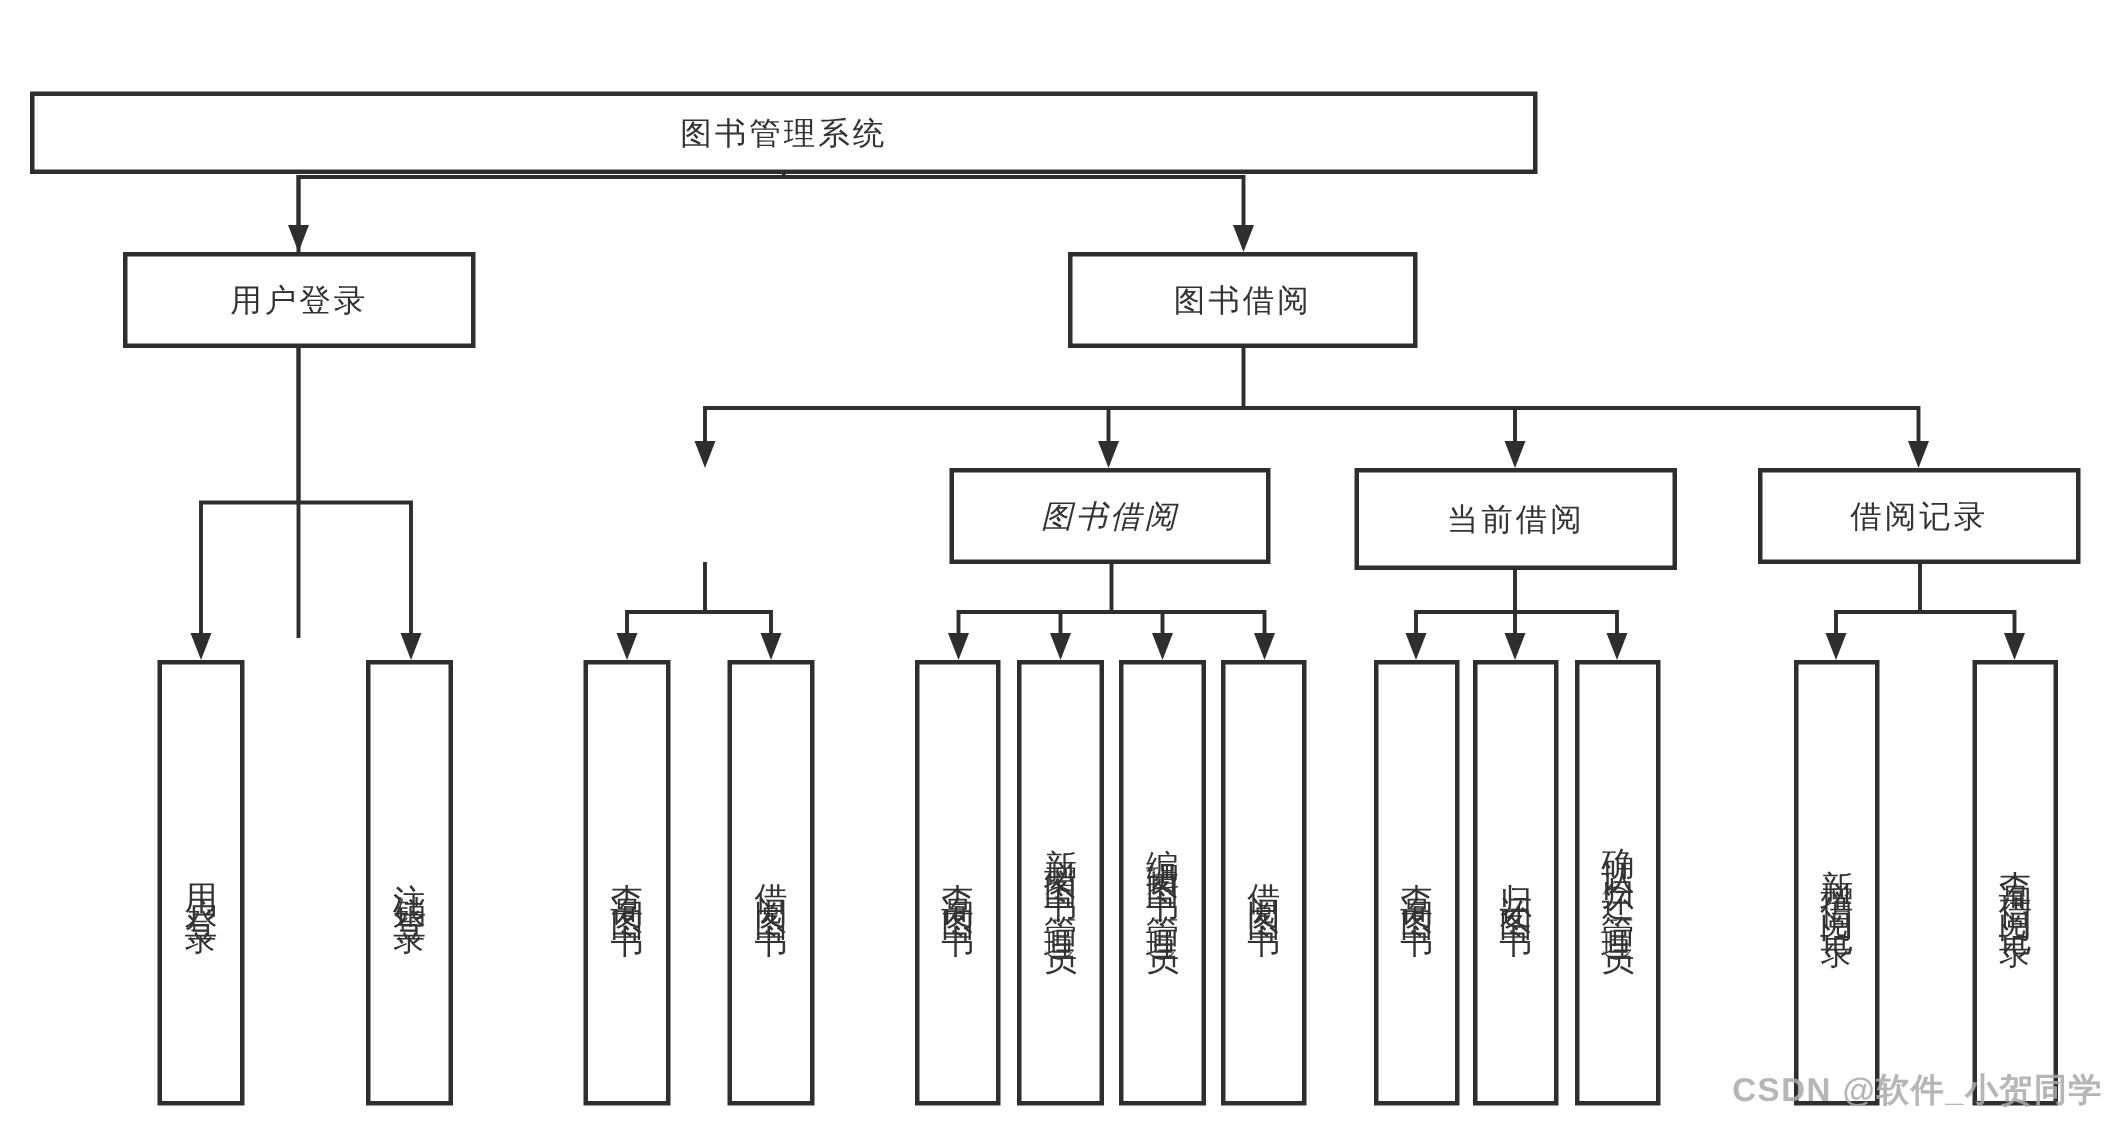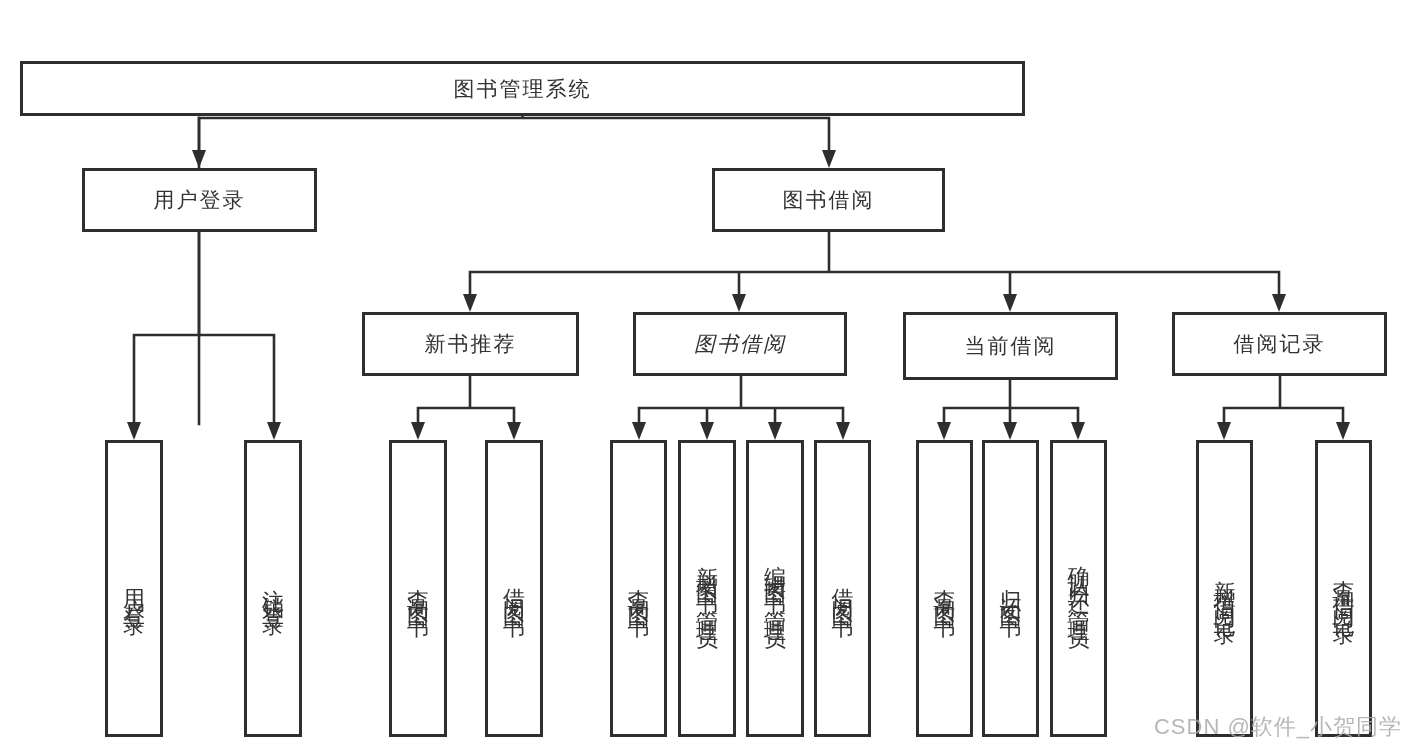--- a/index.html
+++ b/index.html
@@ -51,20 +51,21 @@
   .watermark {
     position: absolute;
     right: 3px;
     bottom: 5px;
     font-size: 22px;
     letter-spacing: 1px;
     color: var(--watermark);
     opacity: 0.85;
     z-index: 3;
     white-space: nowrap;
+    font-weight: bold;
   }
 </style>
 </head>
 <body>
 
 <div class="canvas">
 
   <svg class="edges" viewBox="0 0 1405 747" aria-hidden="true">
 
     <path d="M522.5 68 V118 M199 118 H829 M199 118 V424 M829 118 V152"></path>
@@ -110,23 +111,20 @@
     <span>图书管理系统</span>
   </div>
 
   <div class="node" style="left:82px; top:168px; width:235px; height:64px;">
     <span>用户登录</span>
   </div>
   <div class="node" style="left:712px; top:168px; width:233px; height:64px;">
     <span>图书借阅</span>
   </div>
 
-  <div class="node" style="left:362px; top:312px; width:217px; height:64px;">
-    <span>新书推荐</span>
-  </div>
   <div class="node" style="left:633px; top:312px; width:214px; height:64px;font-style:italic;">
     <span>图书借阅</span>
   </div>
   <div class="node" style="left:903px; top:312px; width:215px; height:68px;">
     <span>当前借阅</span>
   </div>
   <div class="node" style="left:1172px; top:312px; width:215px; height:64px;">
     <span>借阅记录</span>
   </div>
 

